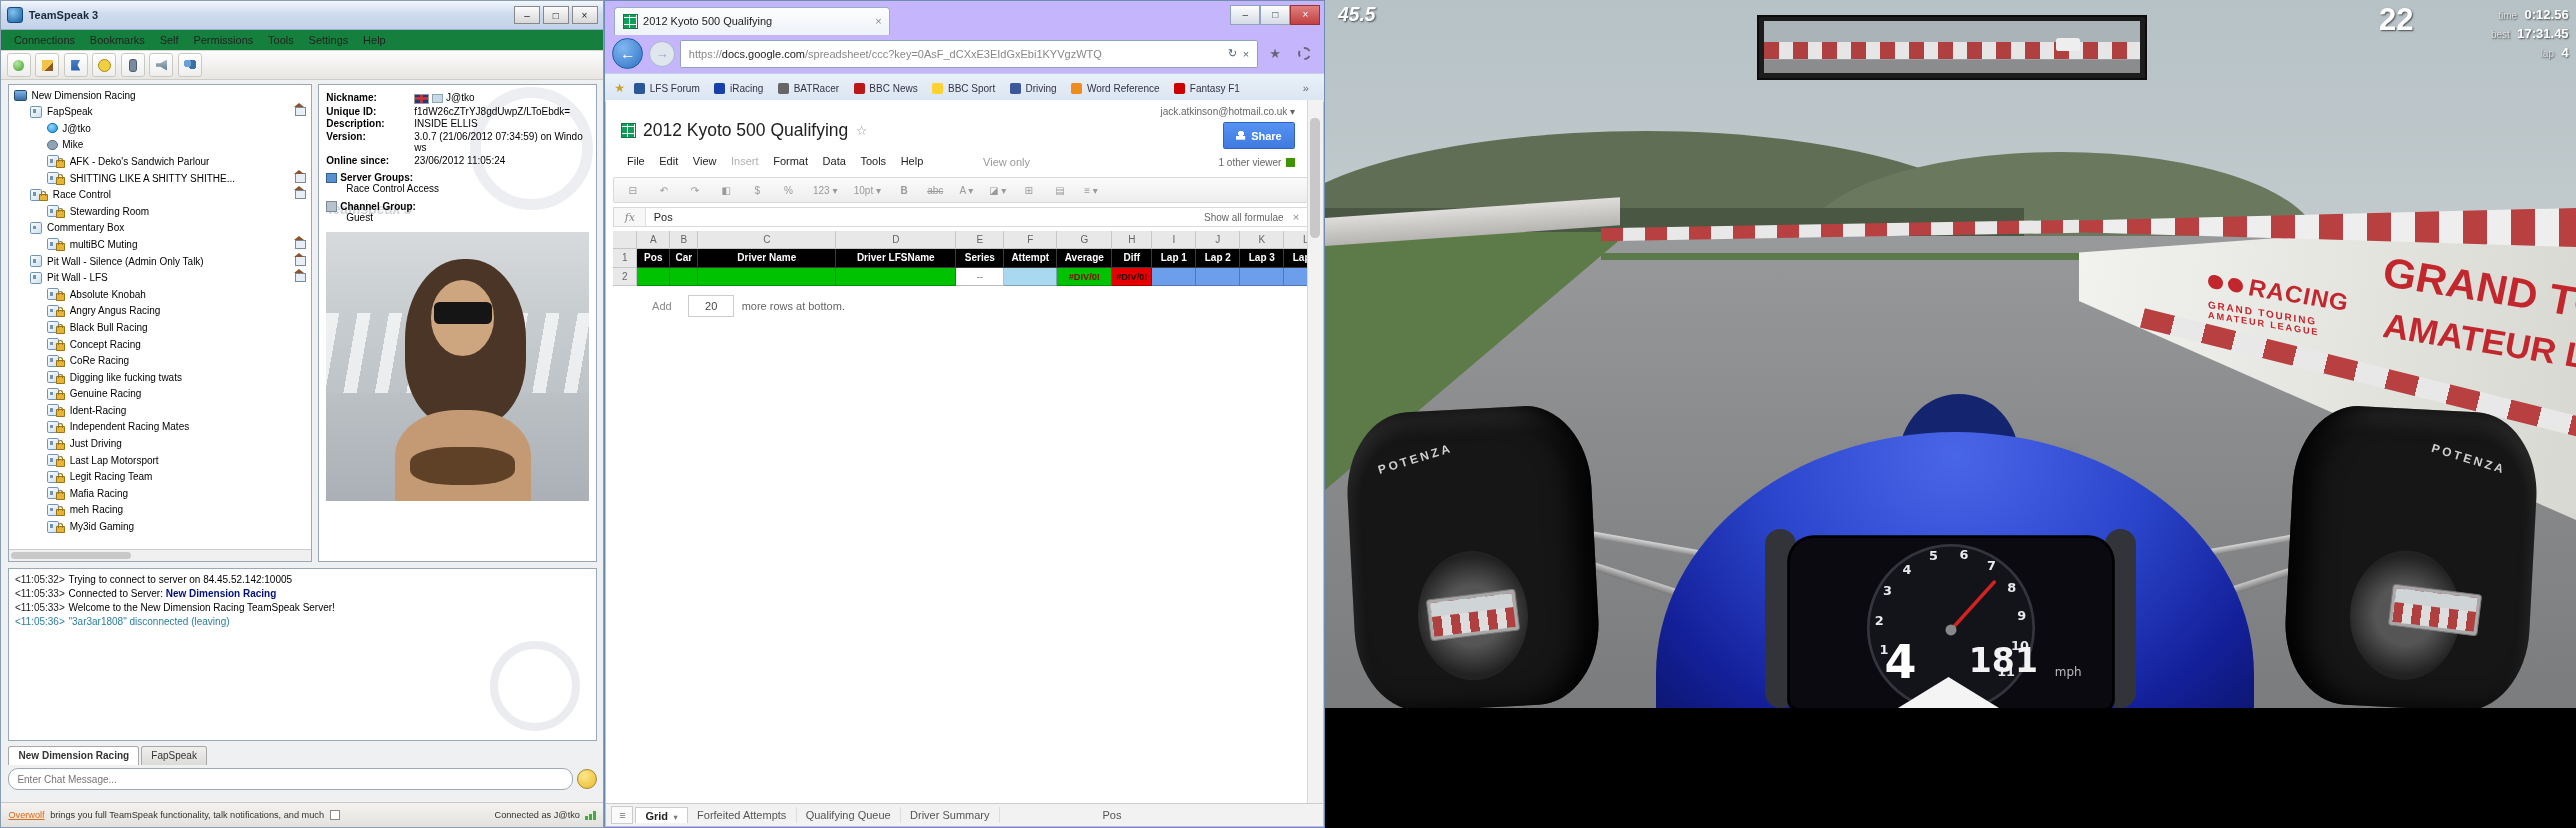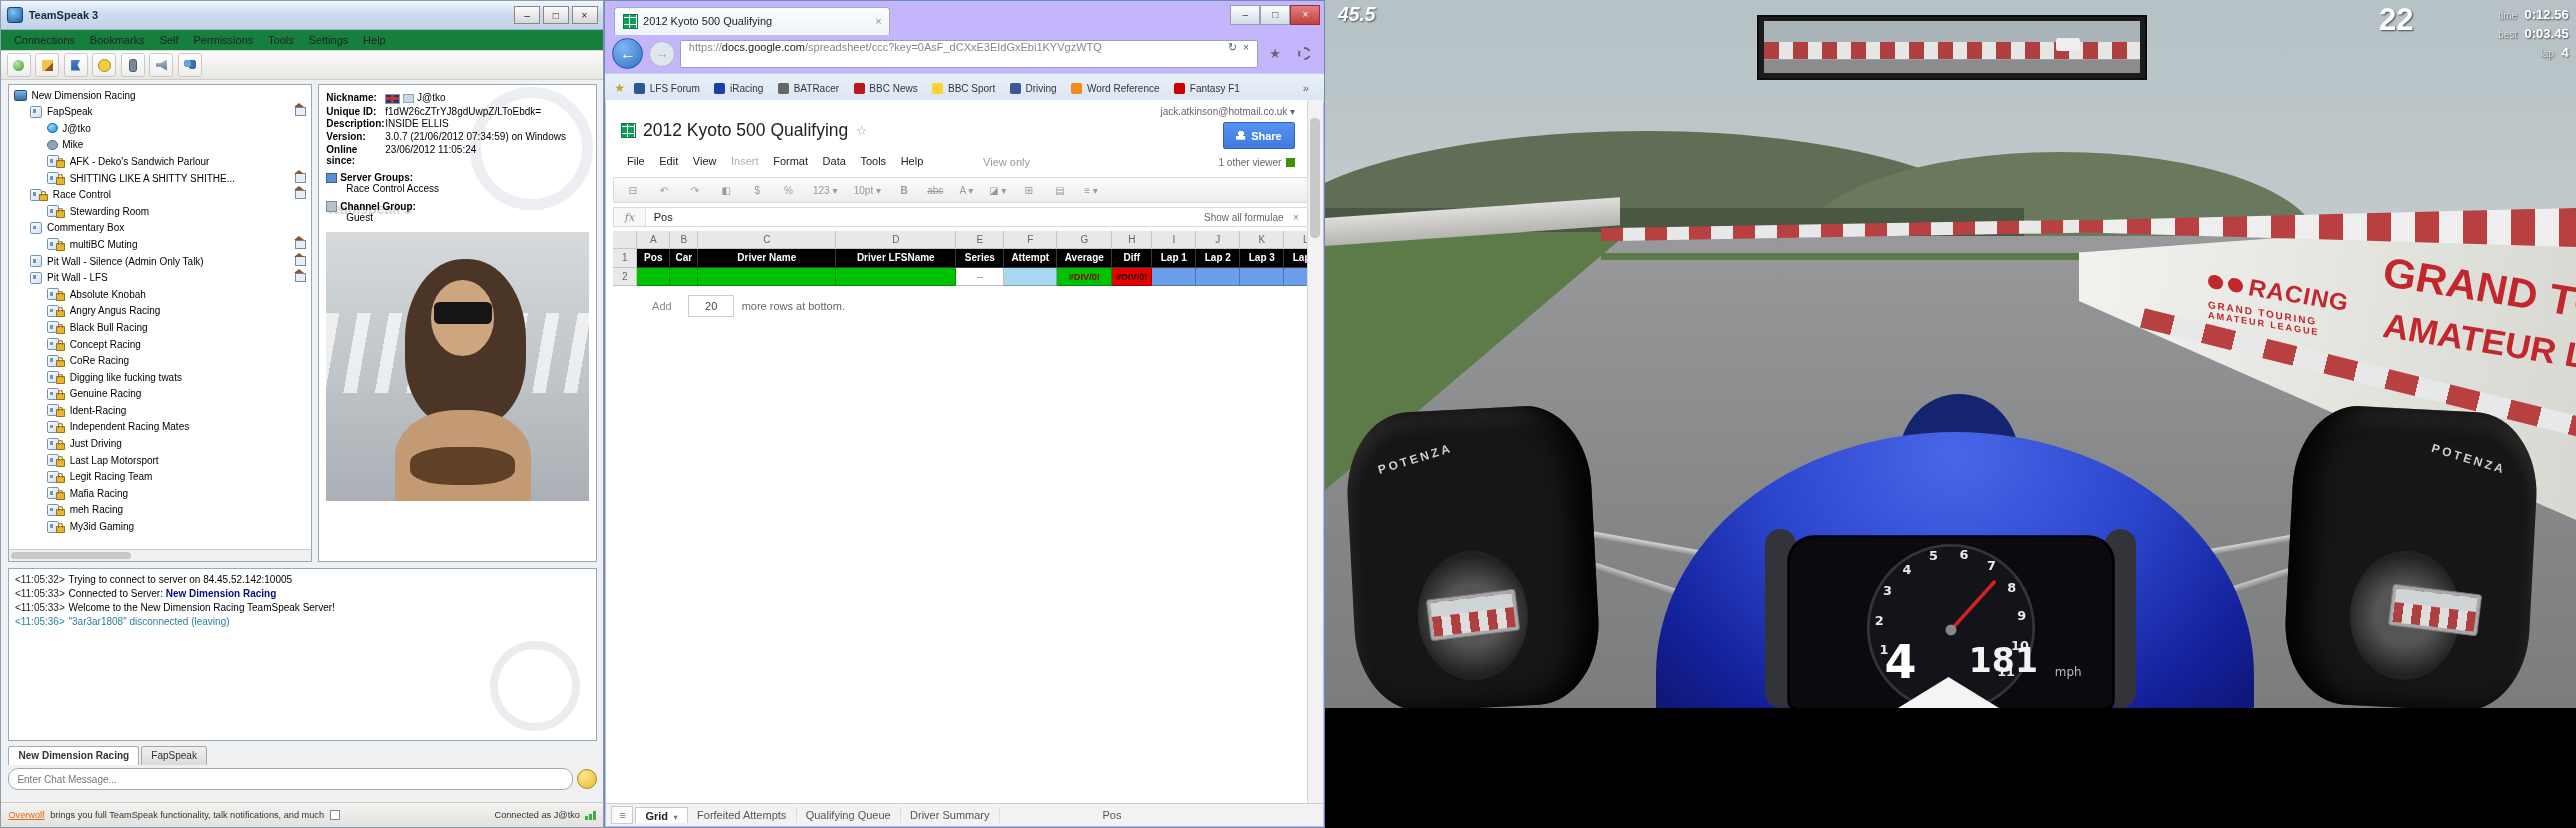--- a/index.html
+++ b/index.html
@@ -38,21 +38,21 @@
   .trow.t-user .ic-user{display:block}
   .trow.lock .ic-lock{display:block}
   .tlabel{margin-left:4.6px;overflow:hidden;text-overflow:ellipsis}
   .ric-home{display:none;margin-left:auto;margin-right:5.5px;width:9.2px;height:7.4px;position:relative;background:#e8eef5;border:0.9px solid #7a8a9a;flex:none}
   .ric-home::before{content:"";position:absolute;left:-1.8px;top:-4.6px;border-left:5.5px solid transparent;border-right:5.5px solid transparent;border-bottom:4.6px solid #88552f}
   .trow.home .ric-home{display:block}
   .tree-hscroll{position:absolute;left:0;right:0;bottom:0;height:11px;background:#f0f0f0;border-top:0.9px solid #ccc}
   .tree-hthumb{position:absolute;left:1.8px;top:1.8px;width:120px;height:7.4px;background:#c8c8c8;border-radius:3.7px}
   .ts-info{flex:1;background:#fff;border:0.9px solid #98a8b8;position:relative;padding:7.4px;font-size:10px;overflow:hidden;box-sizing:border-box}
   .irow{display:flex;margin-bottom:1.8px;position:relative;z-index:2}
-  .ilab{width:59px;font-weight:bold;flex:none}
+  .ilab{width:88px;font-weight:bold;flex:none}
   .ival{flex:1;word-break:break-all}
   .flag{display:inline-block;width:13px;height:8.3px;margin-right:2.8px;vertical-align:middle;background:linear-gradient(#c33,#c33) 50% 0/2.8px 100% no-repeat,linear-gradient(#c33,#c33) 0 50%/100% 2.8px no-repeat,#1a3a8c;border:0.9px solid #999}
   .minico{display:inline-block;width:9.2px;height:7.4px;background:#c8d8ea;border:0.9px solid #8aa;margin-right:2.8px;vertical-align:middle}
   .grprow{margin-top:6.4px;font-weight:bold;display:flex;align-items:center;gap:3.7px;position:relative;z-index:2}
   .isq{width:8.3px;height:8.3px;background:#5a8fd0;border:0.9px solid #33608f;display:inline-block;flex:none}
   .isq.gray{background:#b8c2cc;border-color:#7a8a9a}
   .grpval{margin-left:20px;position:relative;z-index:2}
   .ts-wm-circle{position:absolute;right:3.7px;top:1.8px;width:101px;height:101px;border:11px solid rgba(150,160,175,.18);border-radius:50%;z-index:1}
   .ts-wm-text{position:absolute;left:9.2px;top:116px;font-size:14px;font-style:italic;font-weight:bold;color:rgba(140,150,165,.4);z-index:1}
   .photo{margin-top:9.2px;width:100%;height:269px;position:relative;overflow:hidden;background:linear-gradient(#d7dadc,#c3c9cc 40%,#aab0b5);z-index:2}
@@ -86,21 +86,21 @@
   .ie-top{height:33px;position:relative}
   .ie-tab{position:absolute;left:9.2px;top:5.5px;width:276px;height:28px;background:linear-gradient(#fdfdfd,#eef3f9);border:0.9px solid #98acc4;border-bottom:none;border-radius:3.7px 3.7px 0 0;display:flex;align-items:center;padding:0 7.4px;font-size:11px;gap:5.5px;box-sizing:border-box;color:#222}
   .sheets-fav{width:13px;height:13px;flex:none;border:0.9px solid #0b7a44;background:repeating-linear-gradient(0deg,transparent 0 2.8px,#fff 2.8px 3.7px),repeating-linear-gradient(90deg,transparent 0 5.5px,#fff 5.5px 6.4px),#0f9d58}
   .ie-tab .tx{margin-left:auto;color:#888}
   .ie-winbtns{position:absolute;right:3.7px;top:3.7px;display:flex}
   .iwb{width:28px;height:18.4px;display:flex;align-items:center;justify-content:center;font-size:10px;background:linear-gradient(#fdfdfd,#d5dce5);border:0.9px solid #8fa3ba;color:#345}
   .iwb.close{background:linear-gradient(#e08080,#c14040);color:#fff;border-color:#933}
   .ie-nav{height:39px;display:flex;align-items:center;padding:0 7.4px;gap:5.5px}
   .nav-back{width:29px;height:29px;border-radius:50%;background:radial-gradient(circle at 35% 30%,#7fb7f0,#2f72c4);border:0.9px solid #1d5aa8;color:#fff;font-size:15.6px;display:flex;align-items:center;justify-content:center;flex:none}
   .nav-fwd{width:24px;height:24px;border-radius:50%;background:#dfe6ee;border:0.9px solid #aab8c8;color:#9aa8b8;font-size:13px;display:flex;align-items:center;justify-content:center;flex:none}
-  .urlbox{flex:1;height:26px;background:#fff;border:0.9px solid #8fa3ba;border-radius:1.8px;display:flex;padding:0 7.4px;font-size:11px;overflow:hidden;white-space:nowrap}
+  .urlbox{flex:1;height:26px;background:#fff;border:0.9px solid #8fa3ba;border-radius:1.8px;display:flex;align-items:center;padding:0 7.4px;font-size:11px;overflow:hidden;white-space:nowrap}
   .u1,.u3{color:#888}.u2{color:#222}
   .u3{overflow:hidden;text-overflow:ellipsis;flex:1}
   .urlico{color:#567;margin-left:5.5px;flex:none}
   .nav-icobtn{width:24px;height:24px;display:flex;align-items:center;justify-content:center;color:#667;font-size:13px;flex:none}
   .gear{width:13px;height:13px;border:2.8px dashed #667;border-radius:50%;box-sizing:border-box}
   .ie-fav{height:28px;display:flex;align-items:center;padding:0 9.2px;gap:9.2px;font-size:10px;color:#334;background:linear-gradient(#e9f0f8,#dae5f2);border-top:0.9px solid #c2d2e4;border-bottom:0.9px solid #b8c8da}
   .favstar{background:none;border:none;color:#c8a22a;font-size:12px;padding:0}
   .favlist{display:flex;gap:14.7px;align-items:center}
   .fav{display:flex;align-items:center;gap:4.6px}
   .fav em{font-style:normal}
@@ -855,21 +855,21 @@
     </div>
     <div class="hud-delta">45.5</div>
     <div class="hud-pos">22</div>
     <div class="hud-lines">
       <div class="hudline">
           <span class="lab">time</span>
           <span class="val">0:12.56</span>
         </div>
       <div class="hudline">
           <span class="lab">best</span>
-          <span class="val">0:03.45</span>
+          <span class="val">17:31.45</span>
         </div>
       <div class="hudline">
           <span class="lab">lap</span>
           <span class="val">4</span>
         </div>
     </div>
     <div class="arm armL1"></div>
     <div class="arm armL2"></div>
     <div class="arm armR1"></div>
     <div class="arm armR2"></div>

